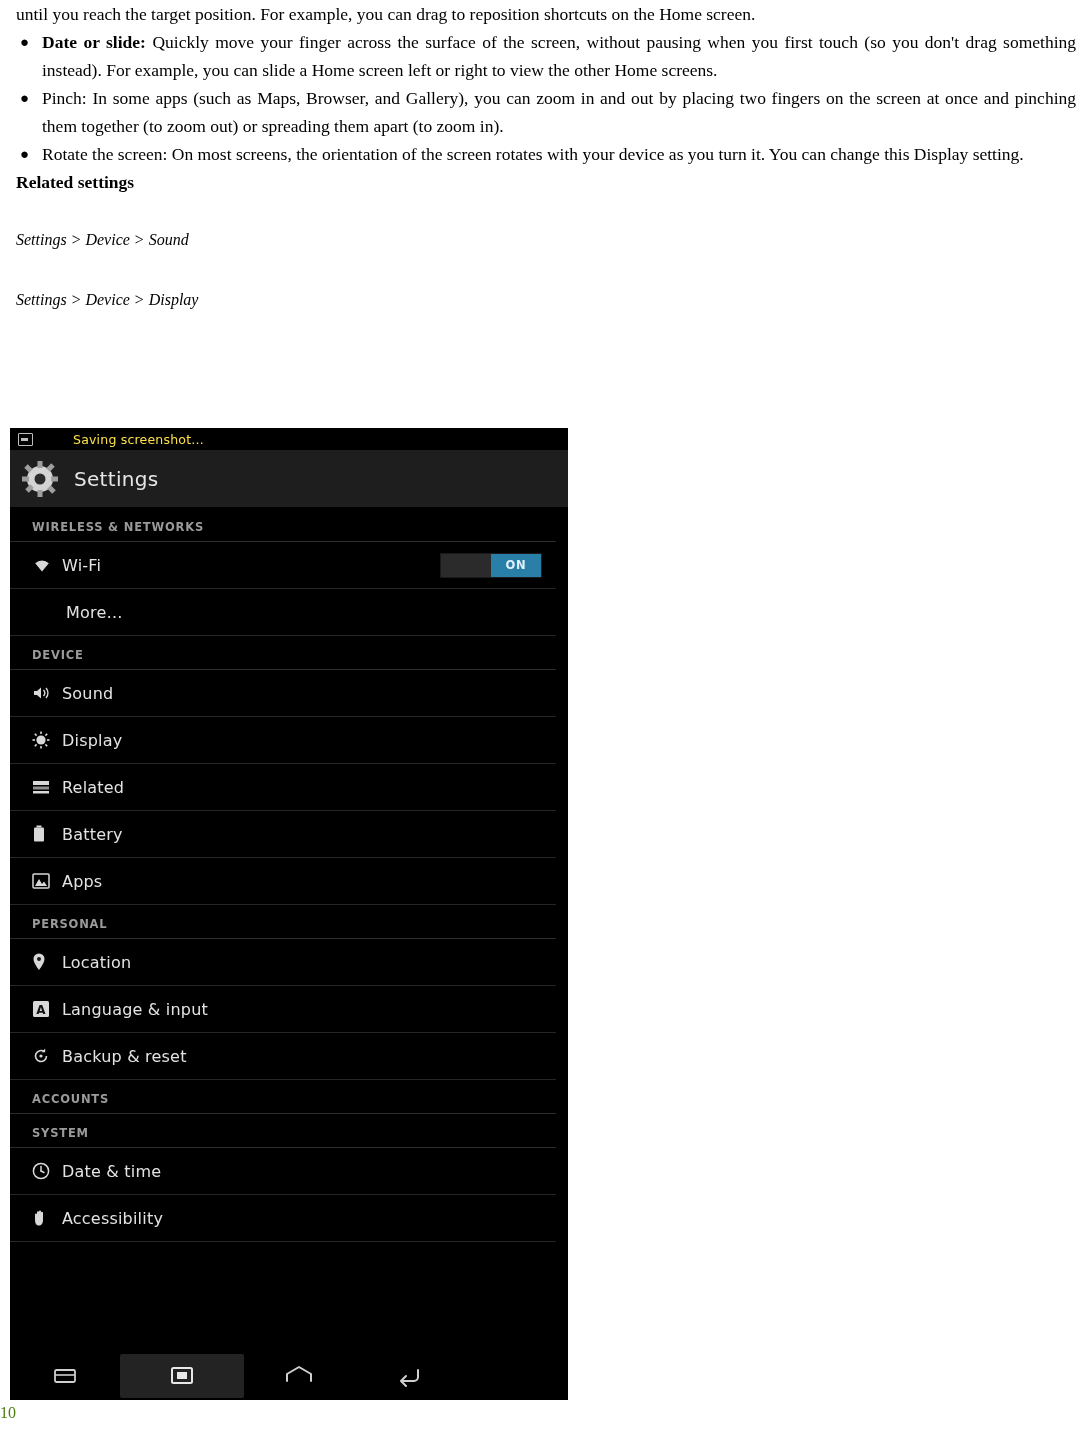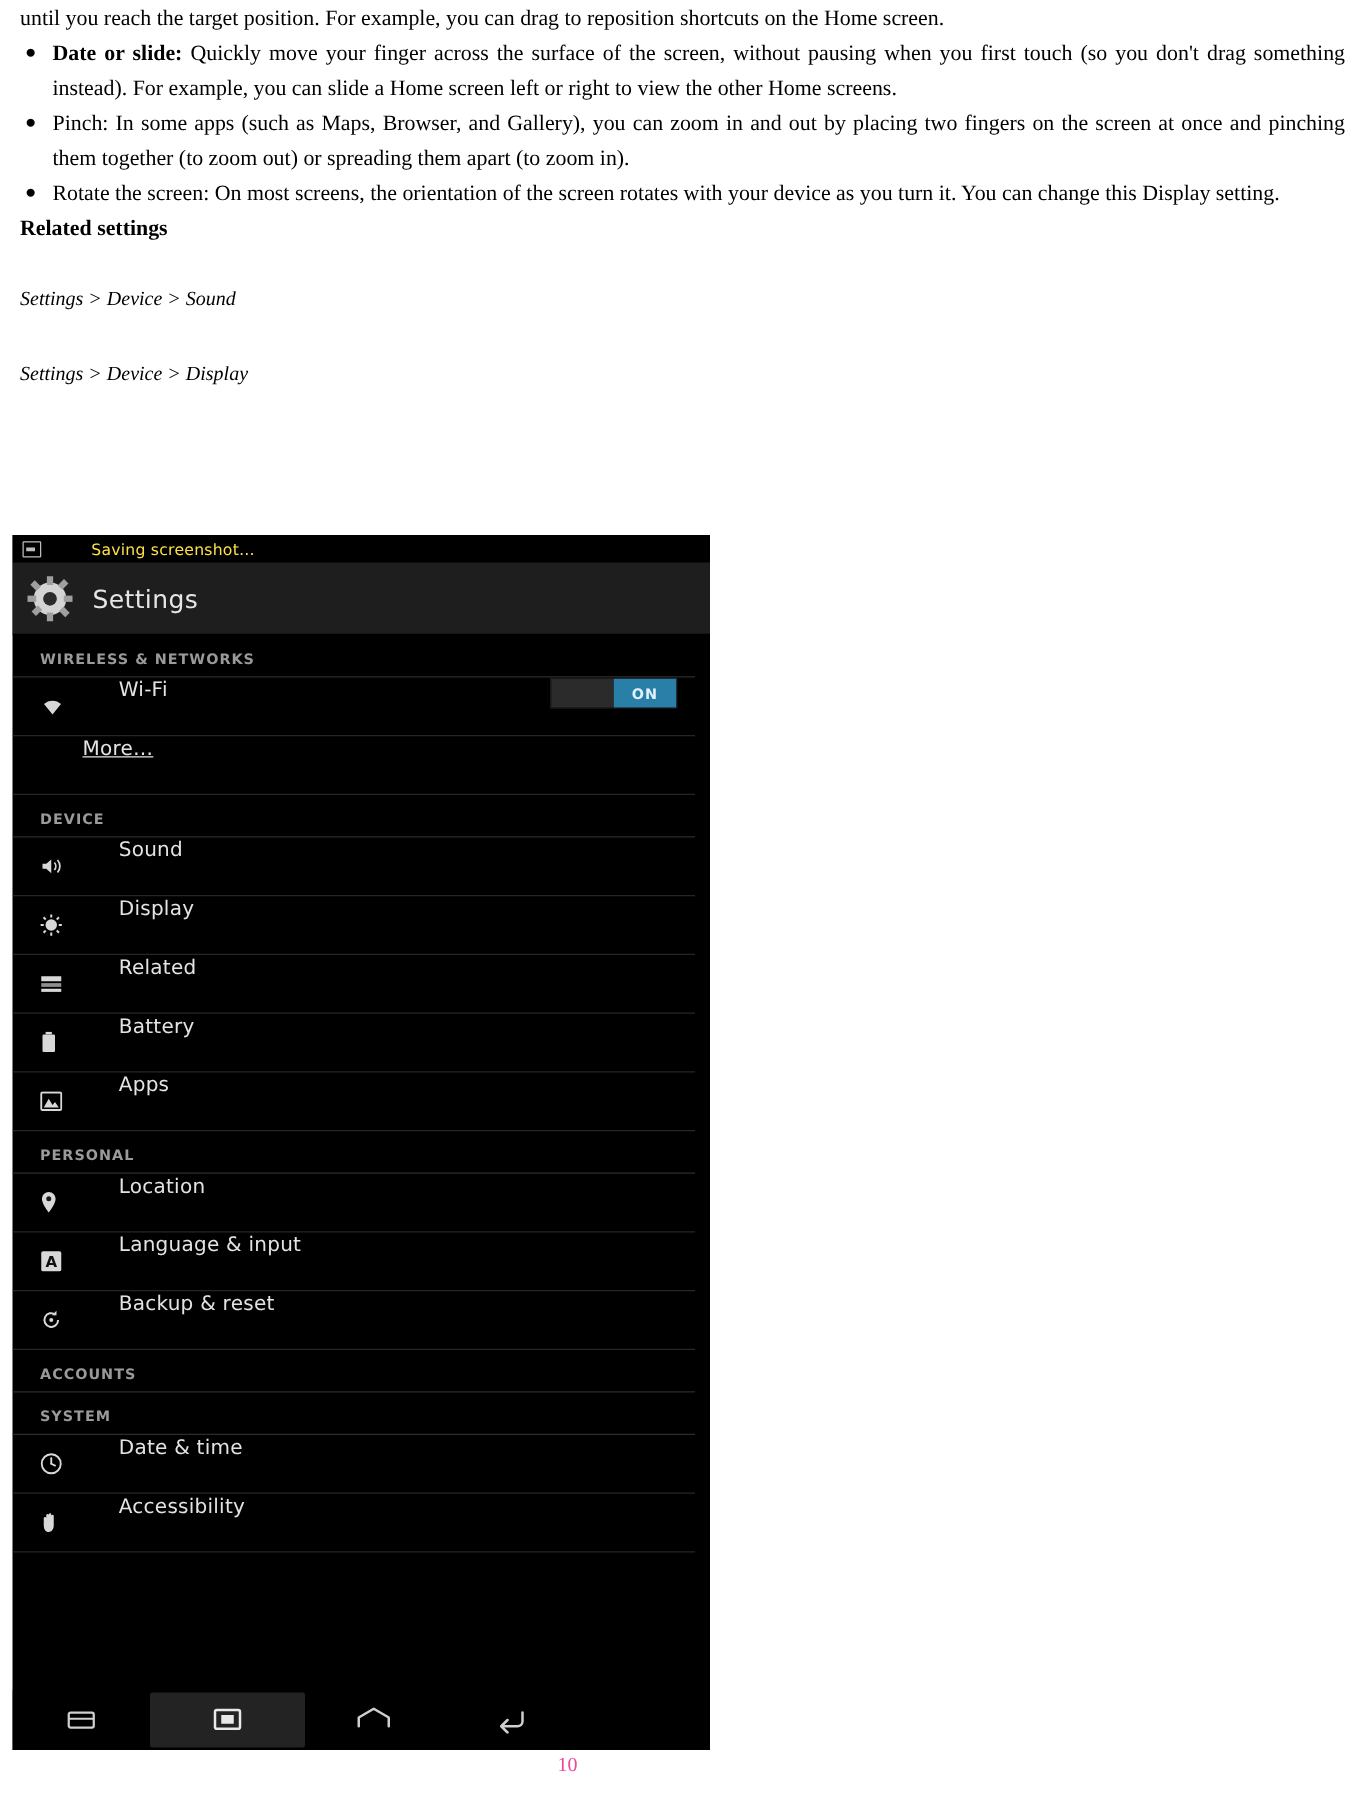--- a/index.html
+++ b/index.html
@@ -140,43 +140,43 @@
     font-size: 11.5px;
     font-weight: bold;
     letter-spacing: 0.8px;
     color: #9a9a9a;
     padding: 12px 0 7px 22px;
     border-bottom: 1px solid #2c2c2c;
     margin-right: 12px;
   }
   .row {
     display: flex;
+    align-items: center;
     height: 47px;
     border-bottom: 1px solid #262626;
     margin-right: 12px;
     padding-left: 22px;
     box-sizing: border-box;
-    gap: 33px;
   }
   .row:last-child { border-bottom: none; }
   .row-icon {
     width: 26px;
     flex: 0 0 26px;
     display: flex;
     align-items: center;
     justify-content: flex-start;
     color: #d8d8d8;
   }
   .row-label {
     font-size: 16px;
     color: #e3e3e3;
     letter-spacing: 0.2px;
     padding-left: 4px;
   }
-  .row.no-icon .row-label { padding-left: 34px; text-decoration: underline; }
+  .row.no-icon .row-label { padding-left: 34px; }
   .toggle {
     margin-left: auto;
     margin-right: 14px;
     width: 100px;
     height: 23px;
     display: flex;
     border: 1px solid #1a1a1a;
   }
   .toggle .off-half {
     width: 50%;
@@ -212,24 +212,23 @@
   .nav-btn.highlight {
     background: #232323;
     border-radius: 2px;
     width: 124px;
   }
   .page-number {
     position: absolute;
     left: 0;
     top: 1404px;
     width: 908px;
-    text-align: center;
     font-family: "Liberation Serif", serif;
     font-size: 16px;
-    color: #ec4899;
+    color: #4d7c0f;
   }
   svg { display: block; }
 </style>
 </head>
 <body>
 
 <div class="page">
 
   <div class="doc-text">
 

